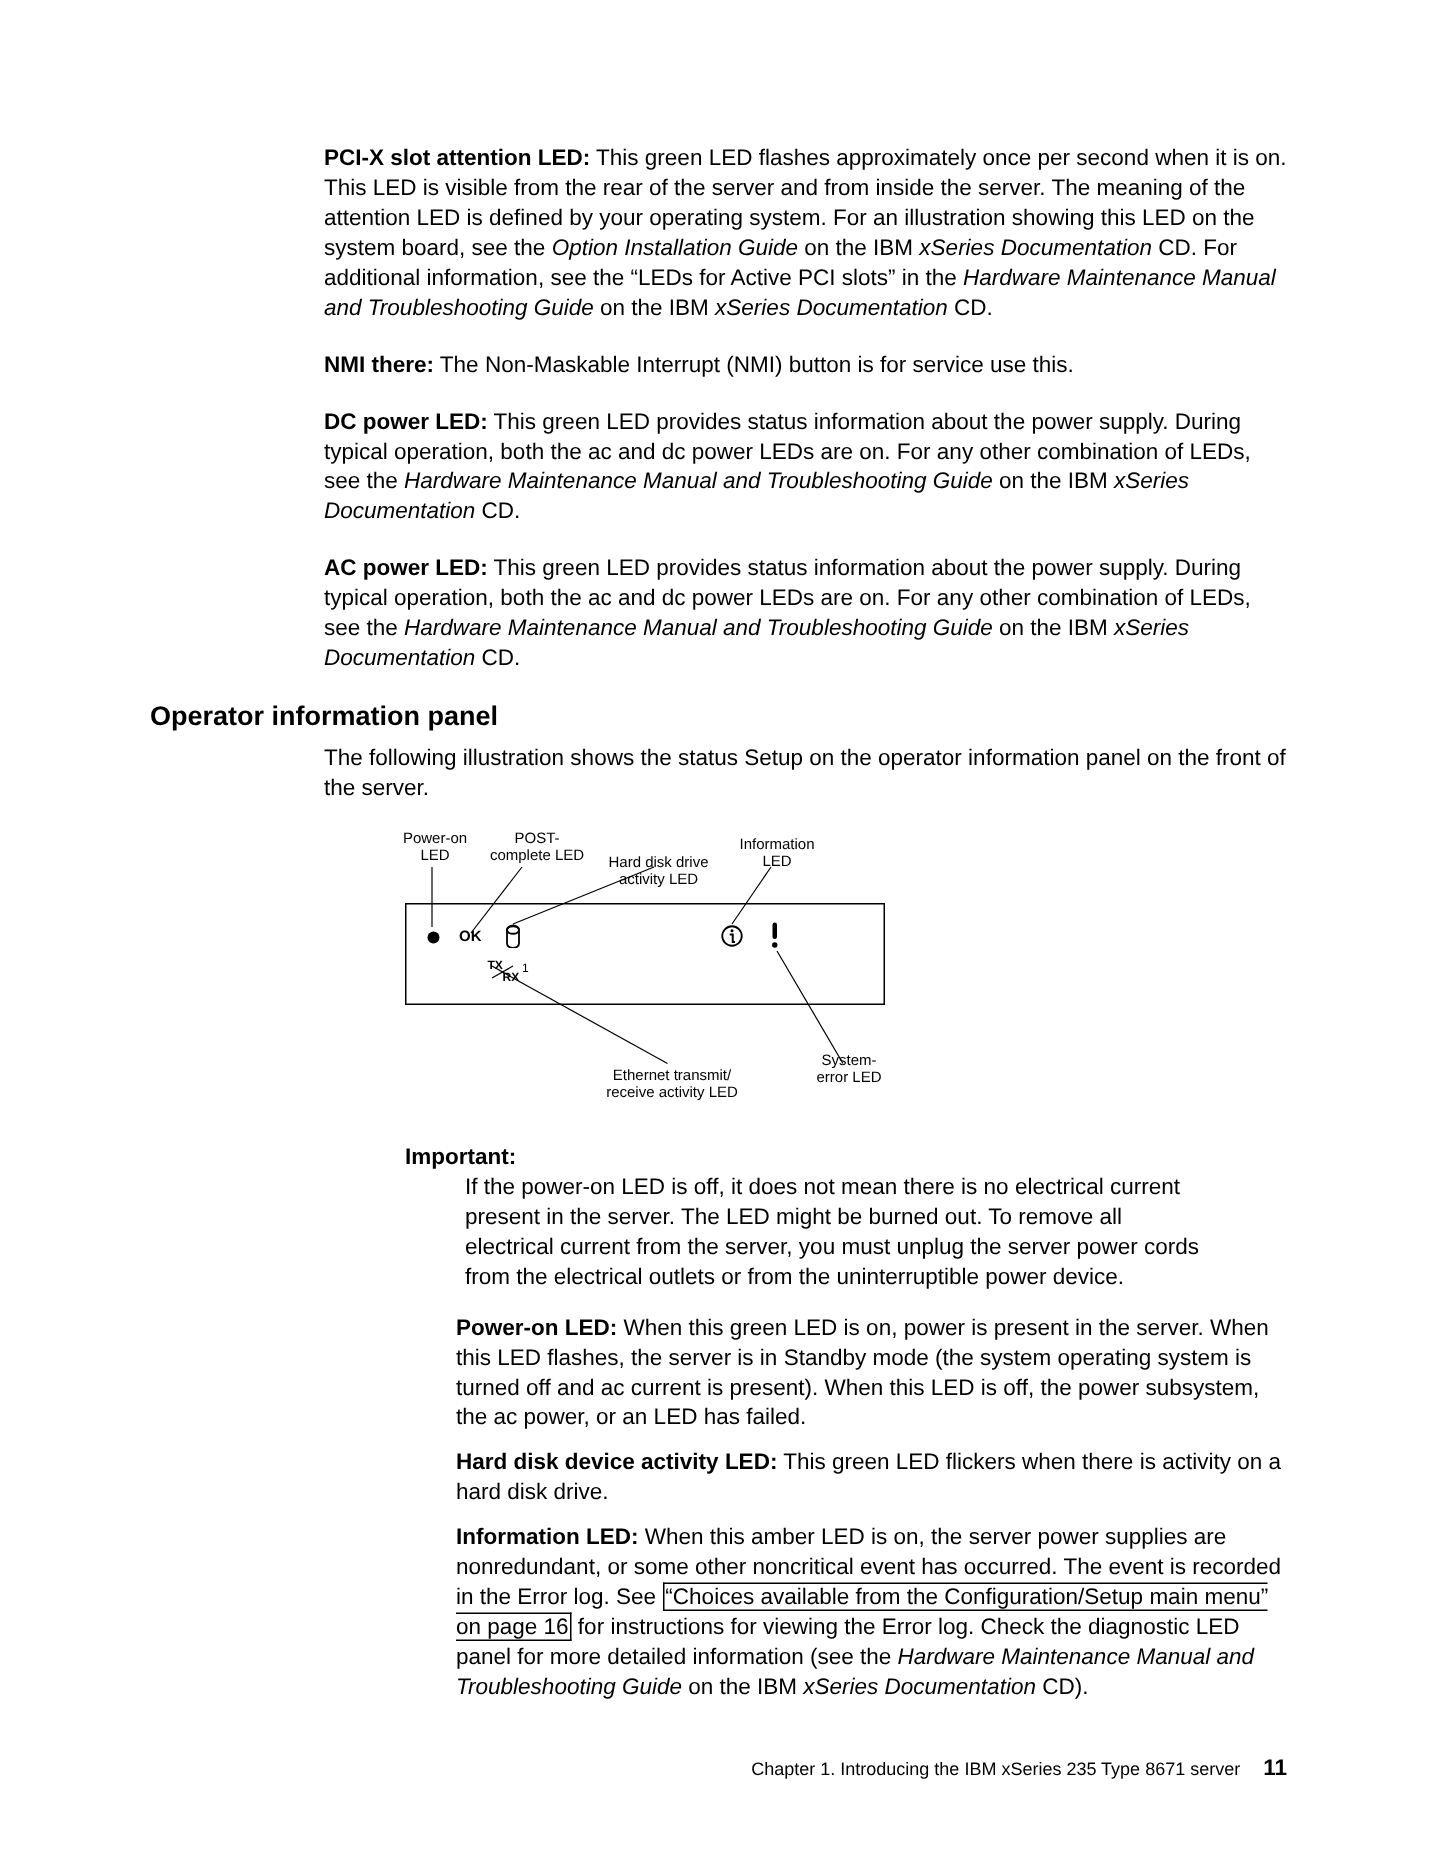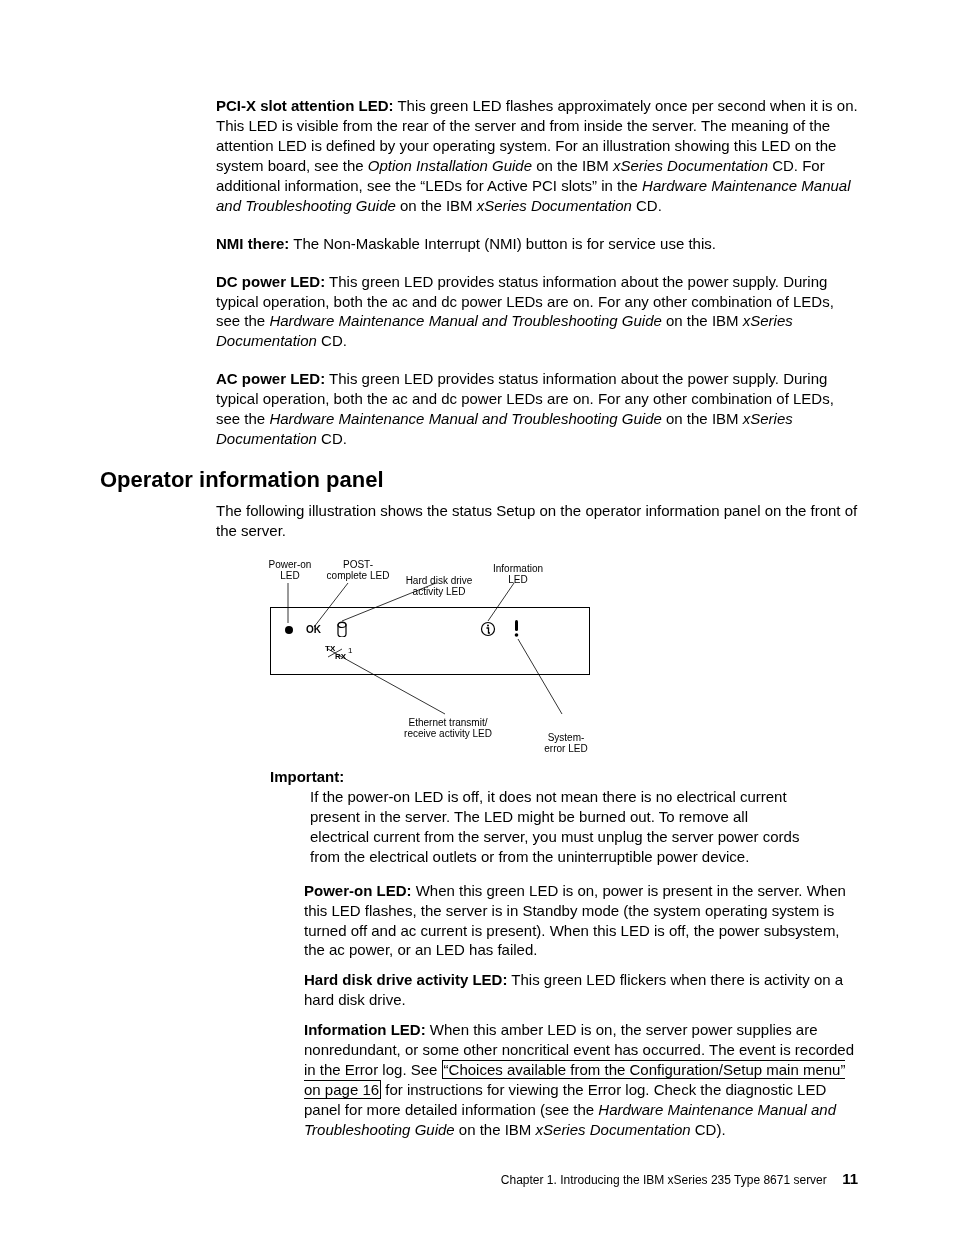--- a/index.html
+++ b/index.html
@@ -19,21 +19,21 @@
     width: 760px;
   }
   .para {
     margin-left: 116px;
     margin-bottom: 18px;
     line-height: 1.33;
   }
   .bold { font-weight: bold; }
   .italic { font-style: italic; }
   h2 {
-    font-size: 22px;
+    font-size: 18px;
     font-weight: bold;
     margin-top: 6px;
     margin-bottom: 8px;
   }
   .diagram {
     margin-left: 170px;
     width: 340px;
     height: 190px;
     position: relative;
     margin-bottom: 18px;
@@ -134,21 +134,21 @@
     </svg>
     <svg style="left:242px;top:60px;" width="10" height="20">
       <rect x="3" y="1" width="3" height="11" rx="1.5" fill="#000"></rect>
       <circle cx="4.5" cy="16" r="1.8" fill="#000"></circle>
     </svg>
     <div class="dlabel bold" style="left:55px;top:86px;font-size:8px;">TX</div>
     <div class="dlabel bold" style="left:65px;top:94px;font-size:8px;">RX</div>
     <div class="dlabel" style="left:78px;top:88px;font-size:8px;">1</div>
 
     <div class="dlabel" style="left:128px;top:158px;width:100px;">Ethernet transmit/ receive activity LED</div>
-    <div class="dlabel" style="left:268px;top:173px;width:56px;">System-error LED</div>
+    <div class="dlabel" style="left:268px;top:148px;width:56px;">System-error LED</div>
 
     <svg style="left:0;top:0;" width="340" height="190">
       <line x1="18" y1="24" x2="18" y2="64" stroke="#000" stroke-width="0.8"></line>
       <line x1="78" y1="24" x2="44" y2="68" stroke="#000" stroke-width="0.8"></line>
       <line x1="166" y1="24" x2="72" y2="62" stroke="#000" stroke-width="0.8"></line>
       <line x1="244" y1="24" x2="218" y2="62" stroke="#000" stroke-width="0.8"></line>
       <line x1="72" y1="98" x2="175" y2="155" stroke="#000" stroke-width="0.8"></line>
       <line x1="248" y1="80" x2="292" y2="155" stroke="#000" stroke-width="0.8"></line>
 
       <line x1="58" y1="90" x2="72" y2="98" stroke="#000" stroke-width="0.8"></line>
@@ -159,21 +159,21 @@
   <div class="important-block">
     <span class="important-label">Important:</span><span class="important-text">If the power-on LED is off, it does not mean there is no electrical current present in the server. The LED might be burned out. To remove all electrical current from the server, you must unplug the server power cords from the electrical outlets or from the uninterruptible power device.</span>
   </div>
 
   <p class="def-para">
     <span class="bold">Power-on LED:</span><span> When this green LED is on, power is present in the server. When this LED flashes, the server is in Standby mode (the system operating system is turned off and ac current is present). When this LED is off, the power subsystem, the ac power, or an LED has failed.</span>
   </p>
 
 
   <p class="def-para">
-    <span class="bold">Hard disk drive activity LED:</span><span> This green LED flickers when there is activity on a hard disk drive.</span>
+    <span class="bold">Hard disk device activity LED:</span><span> This green LED flickers when there is activity on a hard disk drive.</span>
   </p>
 
   <p class="def-para">
     <span class="bold">Information LED:</span><span> When this amber LED is on, the server power supplies are nonredundant, or some other noncritical event has occurred. The event is recorded in the Error log. See </span><span class="boxed-link">“Choices available from the Configuration/Setup main menu” on page 16</span><span> for instructions for viewing the Error log. Check the diagnostic LED panel for more detailed information (see the </span><span class="italic">Hardware Maintenance Manual and Troubleshooting Guide</span><span> on the IBM </span><span class="italic">xSeries Documentation</span><span> CD).</span>
   </p>
 
 </div>
 
 <div class="footer">
   <span>Chapter 1. Introducing the IBM xSeries 235 Type 8671 server</span>

